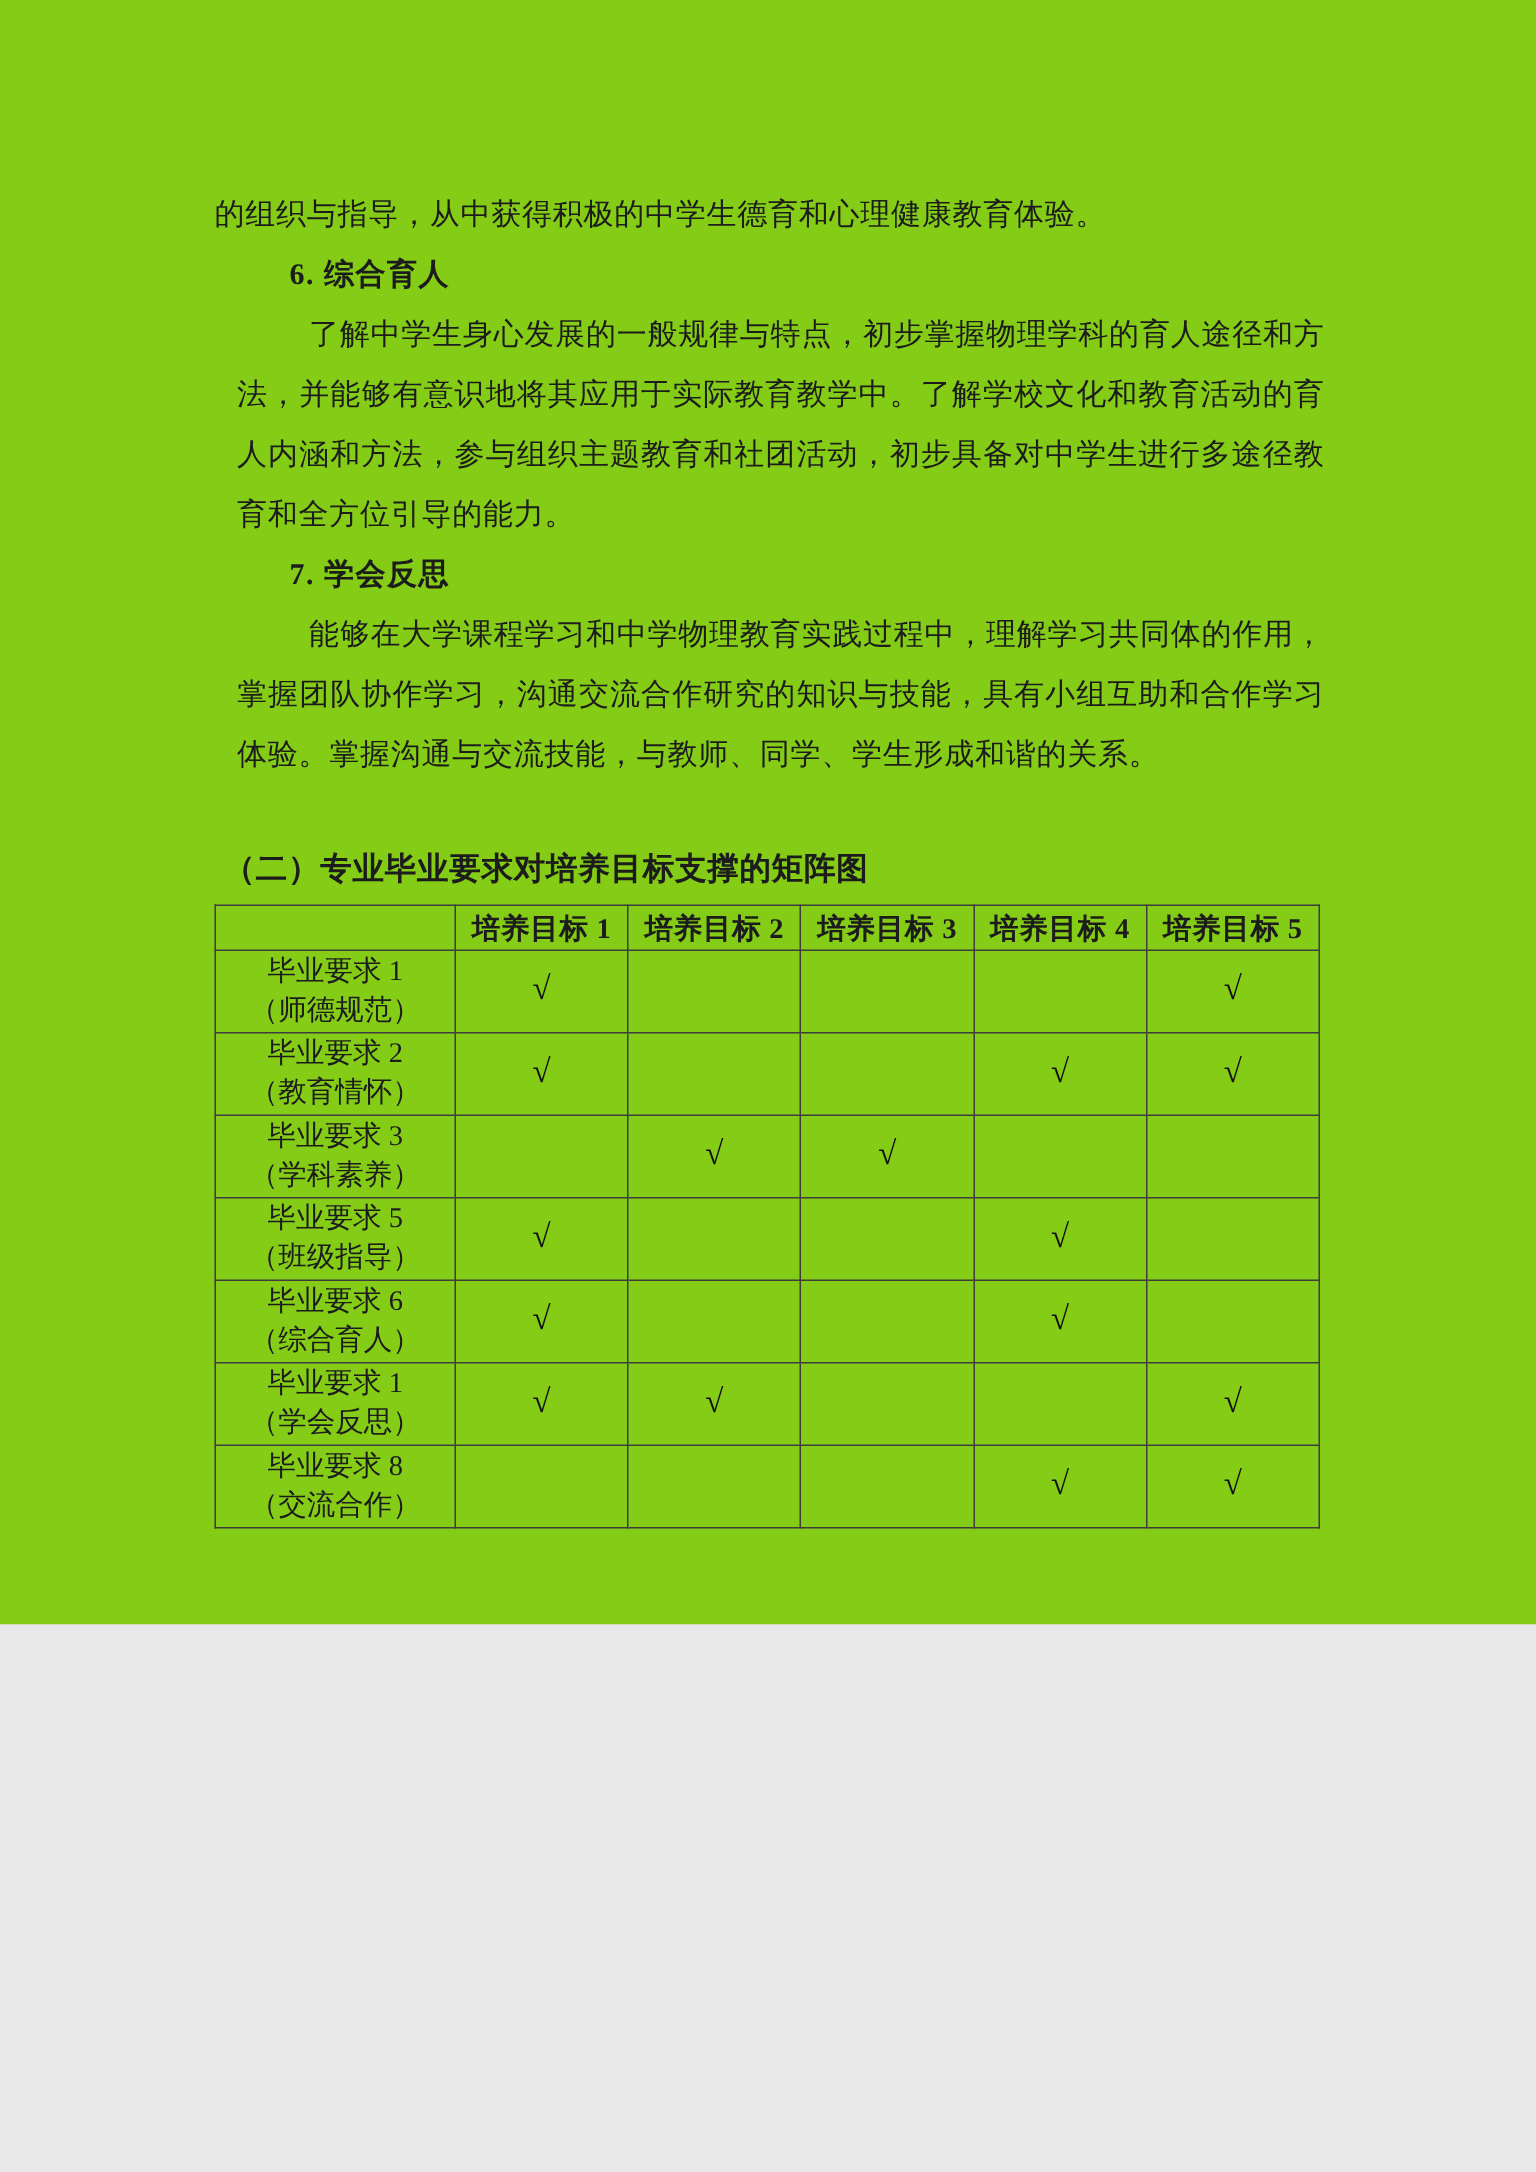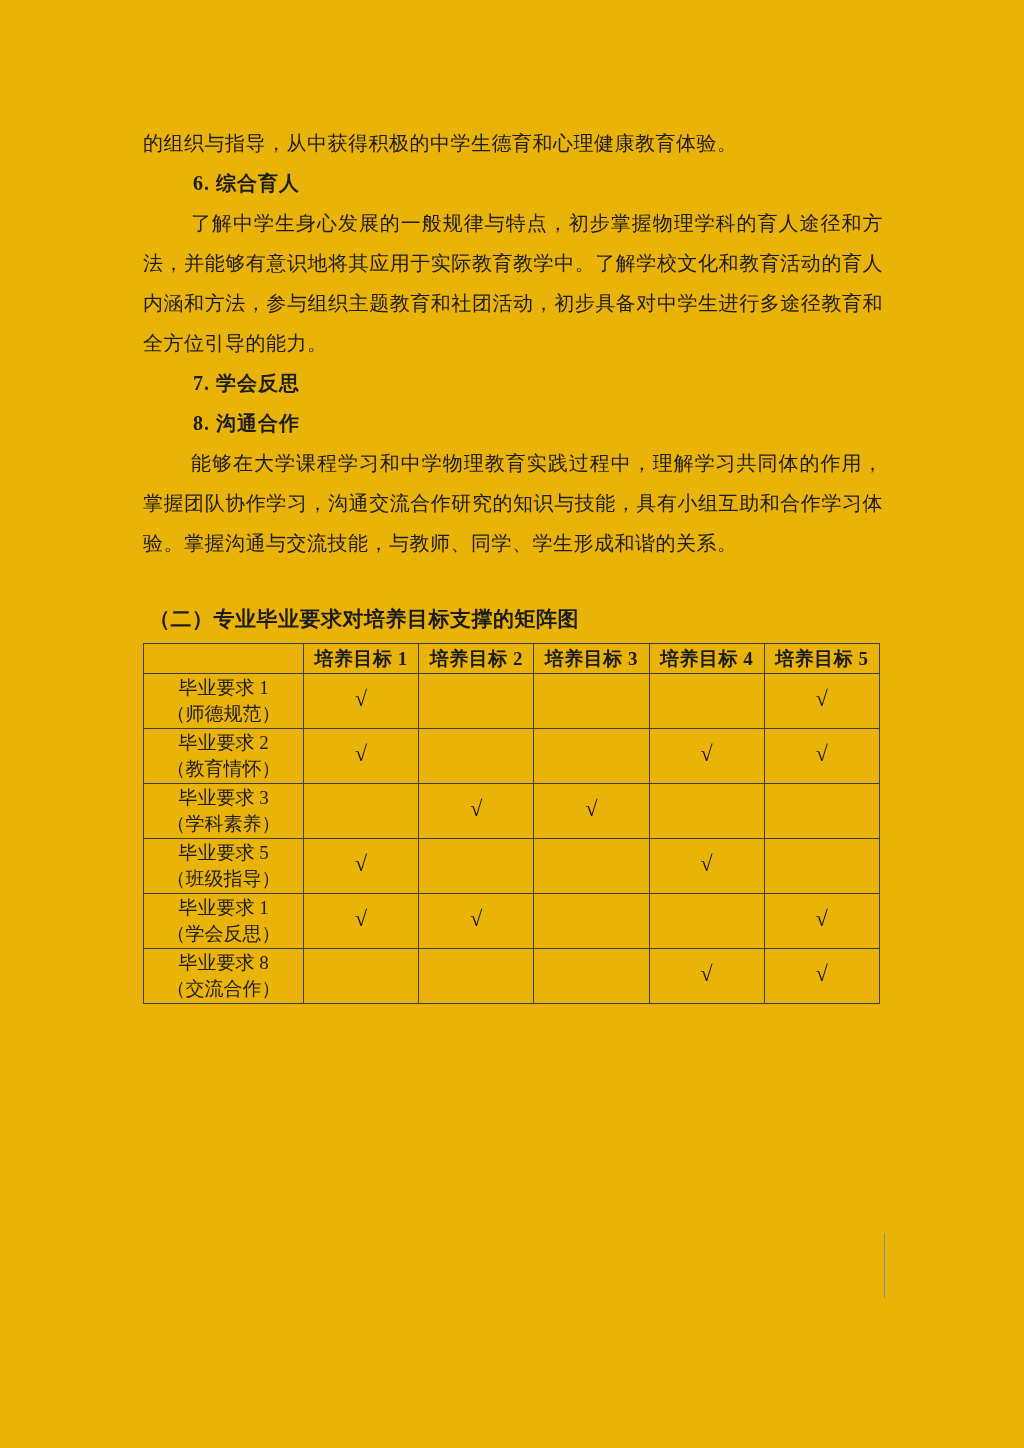--- a/index.html
+++ b/index.html
@@ -1,39 +1,39 @@
 <!DOCTYPE html>
 <html><head>
 <meta charset="utf-8">
 <style>
   * { margin: 0; padding: 0; box-sizing: border-box; }
   html, body { background: #e8e8e8; }
   .page {
     position: relative;
     width: 1024px;
-    height: 1448px;
-    background: #eab308;
+    height: 1083px;
+    background: #84cc16;
     font-family: "Liberation Serif", "DejaVu Serif", serif;
     color: #1c1c1c;
     overflow: hidden;
   }
   .content {
     position: absolute;
     left: 143px;
     top: 123px;
     width: 740px;
   }
   .para {
     font-size: 20px;
     line-height: 40px;
     text-align: justify;
     text-justify: inter-character;
     letter-spacing: 0.5px;
   }
-  .para.indent { text-indent: 2.4em; }
+  .para.indent { text-indent: 2.4em; margin-left: 15px; }
   .num-heading {
     font-size: 20px;
     line-height: 40px;
     font-weight: bold;
     padding-left: 50px;
     letter-spacing: 1px;
     font-family: Liberation Serif, serif;
   }
   .matrix-heading {
     font-size: 21px;
@@ -92,21 +92,20 @@
     <section>
       <h3 class="num-heading">6. 综合育人</h3>
       <p class="para indent">了解中学生身心发展的一般规律与特点，初步掌握物理学科的育人途径和方法，并能够有意识地将其应用于实际教育教学中。了解学校文化和教育活动的育人内涵和方法，参与组织主题教育和社团活动，初步具备对中学生进行多途径教育和全方位引导的能力。</p>
     </section>
 
     <section>
       <h3 class="num-heading">7. 学会反思</h3>
     </section>
 
     <section>
-      <h3 class="num-heading">8. 沟通合作</h3>
       <p class="para indent">能够在大学课程学习和中学物理教育实践过程中，理解学习共同体的作用，掌握团队协作学习，沟通交流合作研究的知识与技能，具有小组互助和合作学习体验。掌握沟通与交流技能，与教师、同学、学生形成和谐的关系。</p>
     </section>
 
     <h2 class="matrix-heading">（二）专业毕业要求对培养目标支撑的矩阵图</h2>
 
     <table class="matrix">
       <colgroup>
         <col class="label-col">
         <col>
           <col>
@@ -173,20 +172,33 @@
             </td>
             <td><span class="check">√</span></td>
             <td></td>
             <td></td>
             <td><span class="check">√</span></td>
             <td></td>
           </tr>
           <tr>
             <td>
               <div class="row-label">
+                <span class="l1">毕业要求 6</span>
+                <span class="l2">（综合育人）</span>
+              </div>
+            </td>
+            <td><span class="check">√</span></td>
+            <td></td>
+            <td></td>
+            <td><span class="check">√</span></td>
+            <td></td>
+          </tr>
+          <tr>
+            <td>
+              <div class="row-label">
                 <span class="l1">毕业要求 1</span>
                 <span class="l2">（学会反思）</span>
               </div>
             </td>
             <td><span class="check">√</span></td>
             <td><span class="check">√</span></td>
             <td></td>
             <td></td>
             <td><span class="check">√</span></td>
           </tr>

